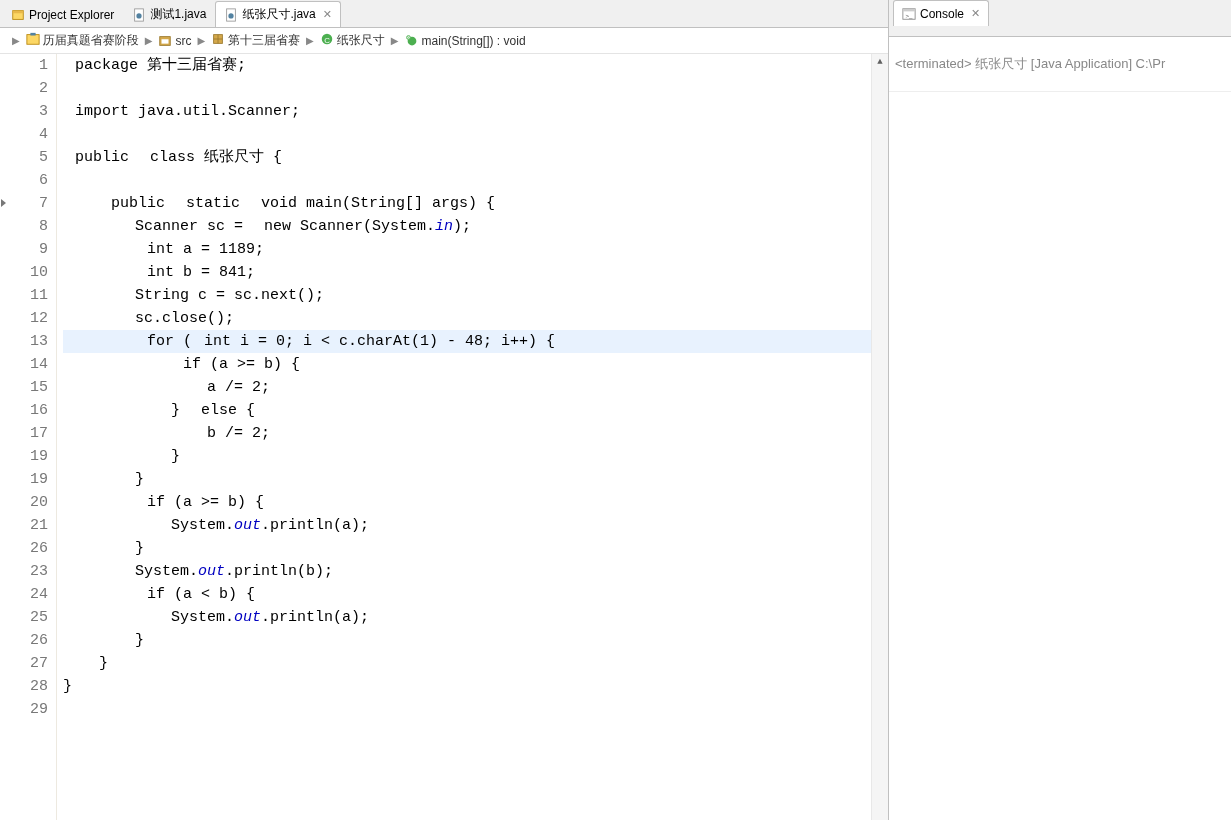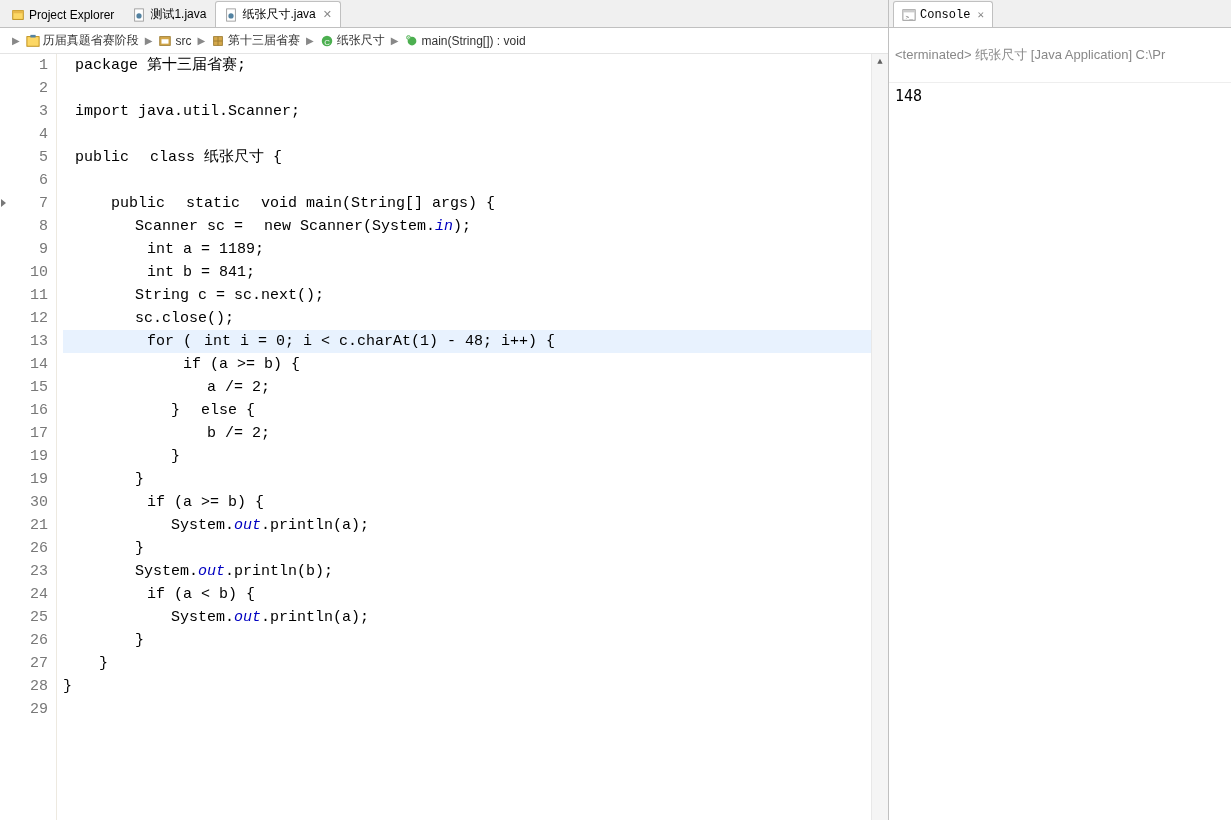--- a/index.html
+++ b/index.html
@@ -55,21 +55,21 @@
   .breadcrumb {
     display: flex;
     align-items: center;
     padding: 4px 10px;
     gap: 4px;
     border-bottom: 1px solid #e4e4e4;
     height: 26px;
     font-size: 12px;
   }
   .bc-sep { color: #888; font-size: 10px; padding: 0 2px;}
-  .bc-item { display: flex; align-items: center; gap: 3px; color: #333; cursor: pointer;}
+  .bc-item { display: flex; gap: 3px; color: #333; cursor: pointer;}
   .editor-area {
     flex: 1;
     display: flex;
     font-family: Consolas, "Courier New", monospace;
     font-size: 15px;
     line-height: 23px;
     position: relative;
     overflow: hidden;
   }
   .gutter {
@@ -100,27 +100,26 @@
     position: relative;
   }
   .scroll-arrow {
     height: 17px;
     color: #606060;
     font-size: 9px;
     display:flex;align-items:center;justify-content:center;
   }
   .console-header {
     display: flex;
-    align-items: flex-end;
+    align-items: flex-start;
     background: #f0f0f0;
     border-bottom: 1px solid #c0c0c0;
-    height: 28px;
+    height: 37px;
     padding-left: 4px;
     gap: 4px;
-    font-family: Liberation Mono, monospace;
   }
   .console-header .tab { background:#fff; border:1px solid #c0c0c0; border-bottom:none; border-radius:3px 3px 0 0;}
   .console-status {
     padding: 18px 6px;
     font-size: 13px;
     color: #888;
     border-bottom: 1px solid #eee;
     white-space: nowrap;
     overflow: hidden;
   }
@@ -238,21 +237,21 @@
         <div class="ln">10</div>
         <div class="ln">11</div>
         <div class="ln">12</div>
         <div class="ln">13</div>
         <div class="ln">14</div>
         <div class="ln">15</div>
         <div class="ln">16</div>
         <div class="ln">17</div>
         <div class="ln">19</div>
         <div class="ln">19</div>
-        <div class="ln">30</div>
+        <div class="ln">20</div>
         <div class="ln">21</div>
         <div class="ln">26</div>
         <div class="ln">23</div>
         <div class="ln">24</div>
         <div class="ln">25</div>
         <div class="ln">26</div>
         <div class="ln">27</div>
         <div class="ln">28</div>
         <div class="ln">29</div>
       </div>
@@ -270,15 +269,14 @@
           <rect x="1" y="2" width="14" height="12" fill="#fff" stroke="#888"></rect>
           <rect x="1" y="2" width="14" height="3" fill="#ccc"></rect>
           <text x="4" y="12" font-size="7" fill="#555">&gt;_</text>
         </svg>
       <span>Console</span>
       <span class="close-x">✕</span>
     </div>
   </div>
   <div class="console-status">&lt;terminated&gt; 纸张尺寸 [Java Application] C:\Pr</div>
   <div class="console-output" id="console-out">
-      <div class="outp">148</div>
     </div>
 </div>
 
 </body></html>

